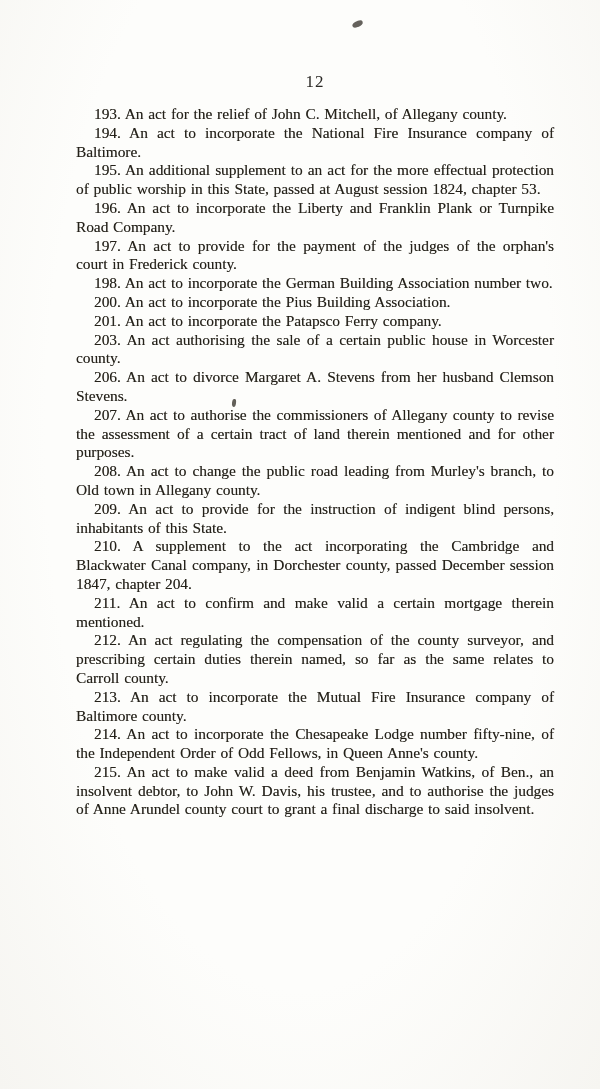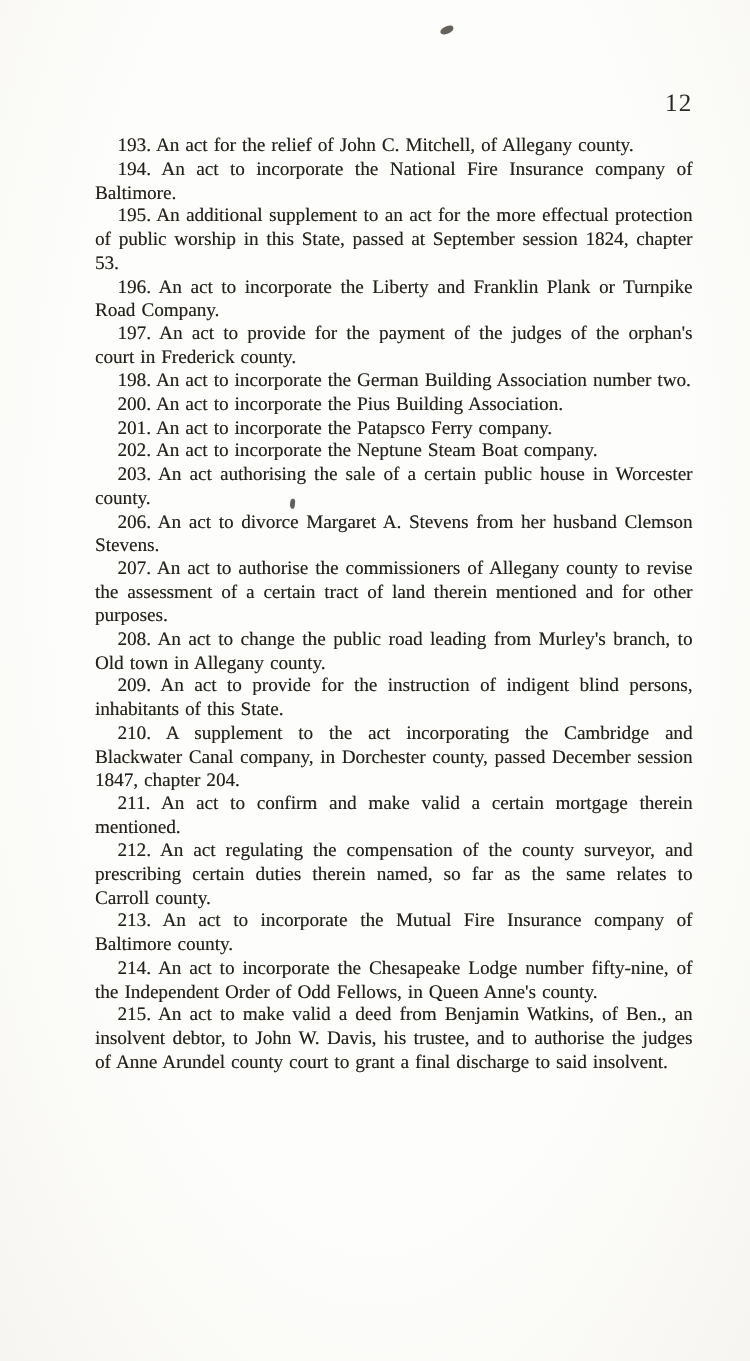--- a/index.html
+++ b/index.html
@@ -15,22 +15,22 @@
     box-sizing: border-box;
     background:
       radial-gradient(ellipse at 50% 40%, #fdfdfb 60%, #f6f5f1 100%),
       #fbfaf7;
     font-family: "Liberation Serif", "DejaVu Serif", serif;
     color: #211f1c;
     padding: 72px 46px 0 76px;
     overflow: hidden;
   }
   .page-number {
-    text-align: right;
-    font-size: 20px;
+    text-align: center;
+    font-size: 17px;
     letter-spacing: 1px;
     margin-bottom: 13px;
     color: #2a2824;
   }
   .text-block {
     width: 100%;
   }
   .entry {
     margin: 0;
     padding: 0;
@@ -71,27 +71,26 @@
 
 <div class="page">
   <span class="ink-smudge"></span>
   <span class="ink-spot"></span>
 
   <div class="page-number">12</div>
 
   <div class="text-block">
     <p class="entry">193. An act for the relief of John C. Mitchell, of Allegany county.</p>
     <p class="entry">194. An act to incorporate the National Fire Insurance company of Baltimore.</p>
-    <p class="entry">195. An additional supplement to an act for the more effectual protection of public worship in this State, passed at September session 1824, chapter 53.</p>
+    <p class="entry">195. An additional supplement to an act for the more effectual protection of public worship in this State, passed at August session 1824, chapter 53.</p>
     <p class="entry">196. An act to incorporate the Liberty and Franklin Plank or Turnpike Road Company.</p>
     <p class="entry">197. An act to provide for the payment of the judges of the orphan's court in Frederick county.</p>
     <p class="entry">198. An act to incorporate the German Building Association number two.</p>
     <p class="entry">200. An act to incorporate the Pius Building Association.</p>
     <p class="entry">201. An act to incorporate the Patapsco Ferry company.</p>
-    <p class="entry">202. An act to incorporate the Neptune Steam Boat company.</p>
     <p class="entry">203. An act authorising the sale of a certain public house in Worcester county.</p>
     <p class="entry">206. An act to divorce Margaret A. Stevens from her husband Clemson Stevens.</p>
     <p class="entry">207. An act to authorise the commissioners of Allegany county to revise the assessment of a certain tract of land therein mentioned and for other purposes.</p>
     <p class="entry">208. An act to change the public road leading from Murley's branch, to Old town in Allegany county.</p>
     <p class="entry">209. An act to provide for the instruction of indigent blind persons, inhabitants of this State.</p>
     <p class="entry">210. A supplement to the act incorporating the Cambridge and Blackwater Canal company, in Dorchester county, passed December session 1847, chapter 204.</p>
     <p class="entry">211. An act to confirm and make valid a certain mortgage therein mentioned.</p>
     <p class="entry">212. An act regulating the compensation of the county surveyor, and prescribing certain duties therein named, so far as the same relates to Carroll county.</p>
     <p class="entry">213. An act to incorporate the Mutual Fire Insurance company of Baltimore county.</p>
     <p class="entry">214. An act to incorporate the Chesapeake Lodge number fifty-nine, of the Independent Order of Odd Fellows, in Queen Anne's county.</p>

